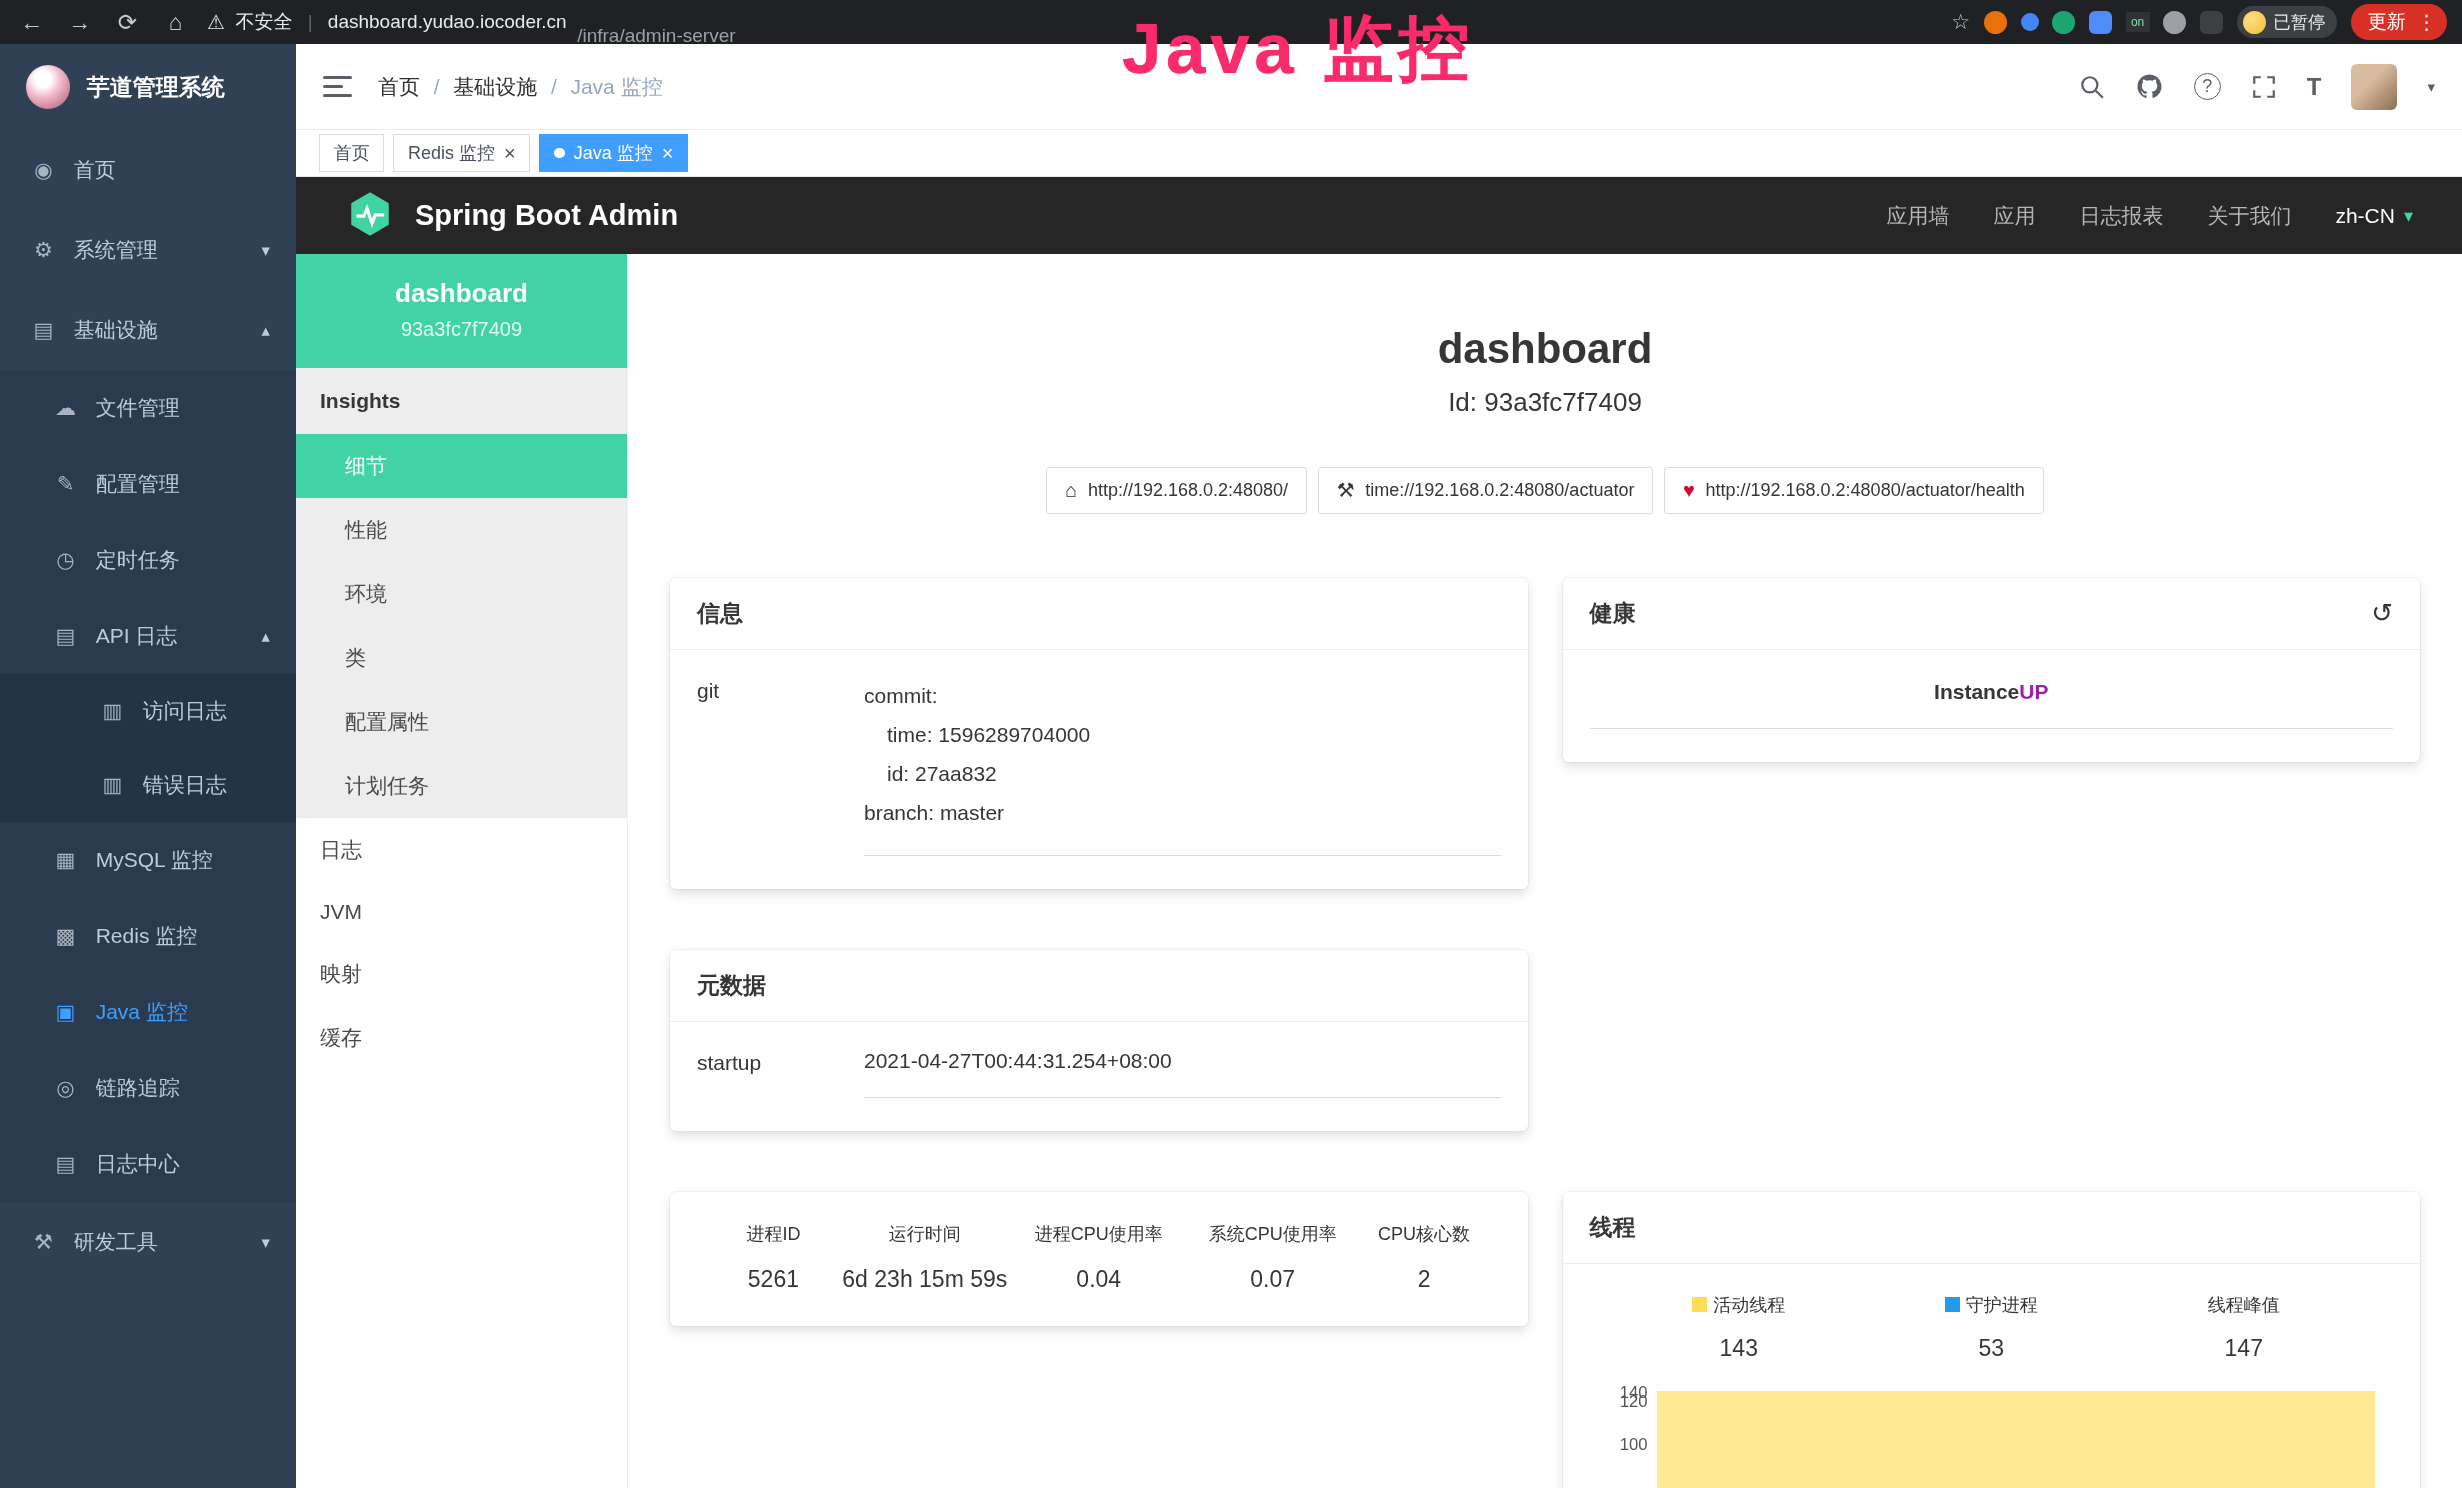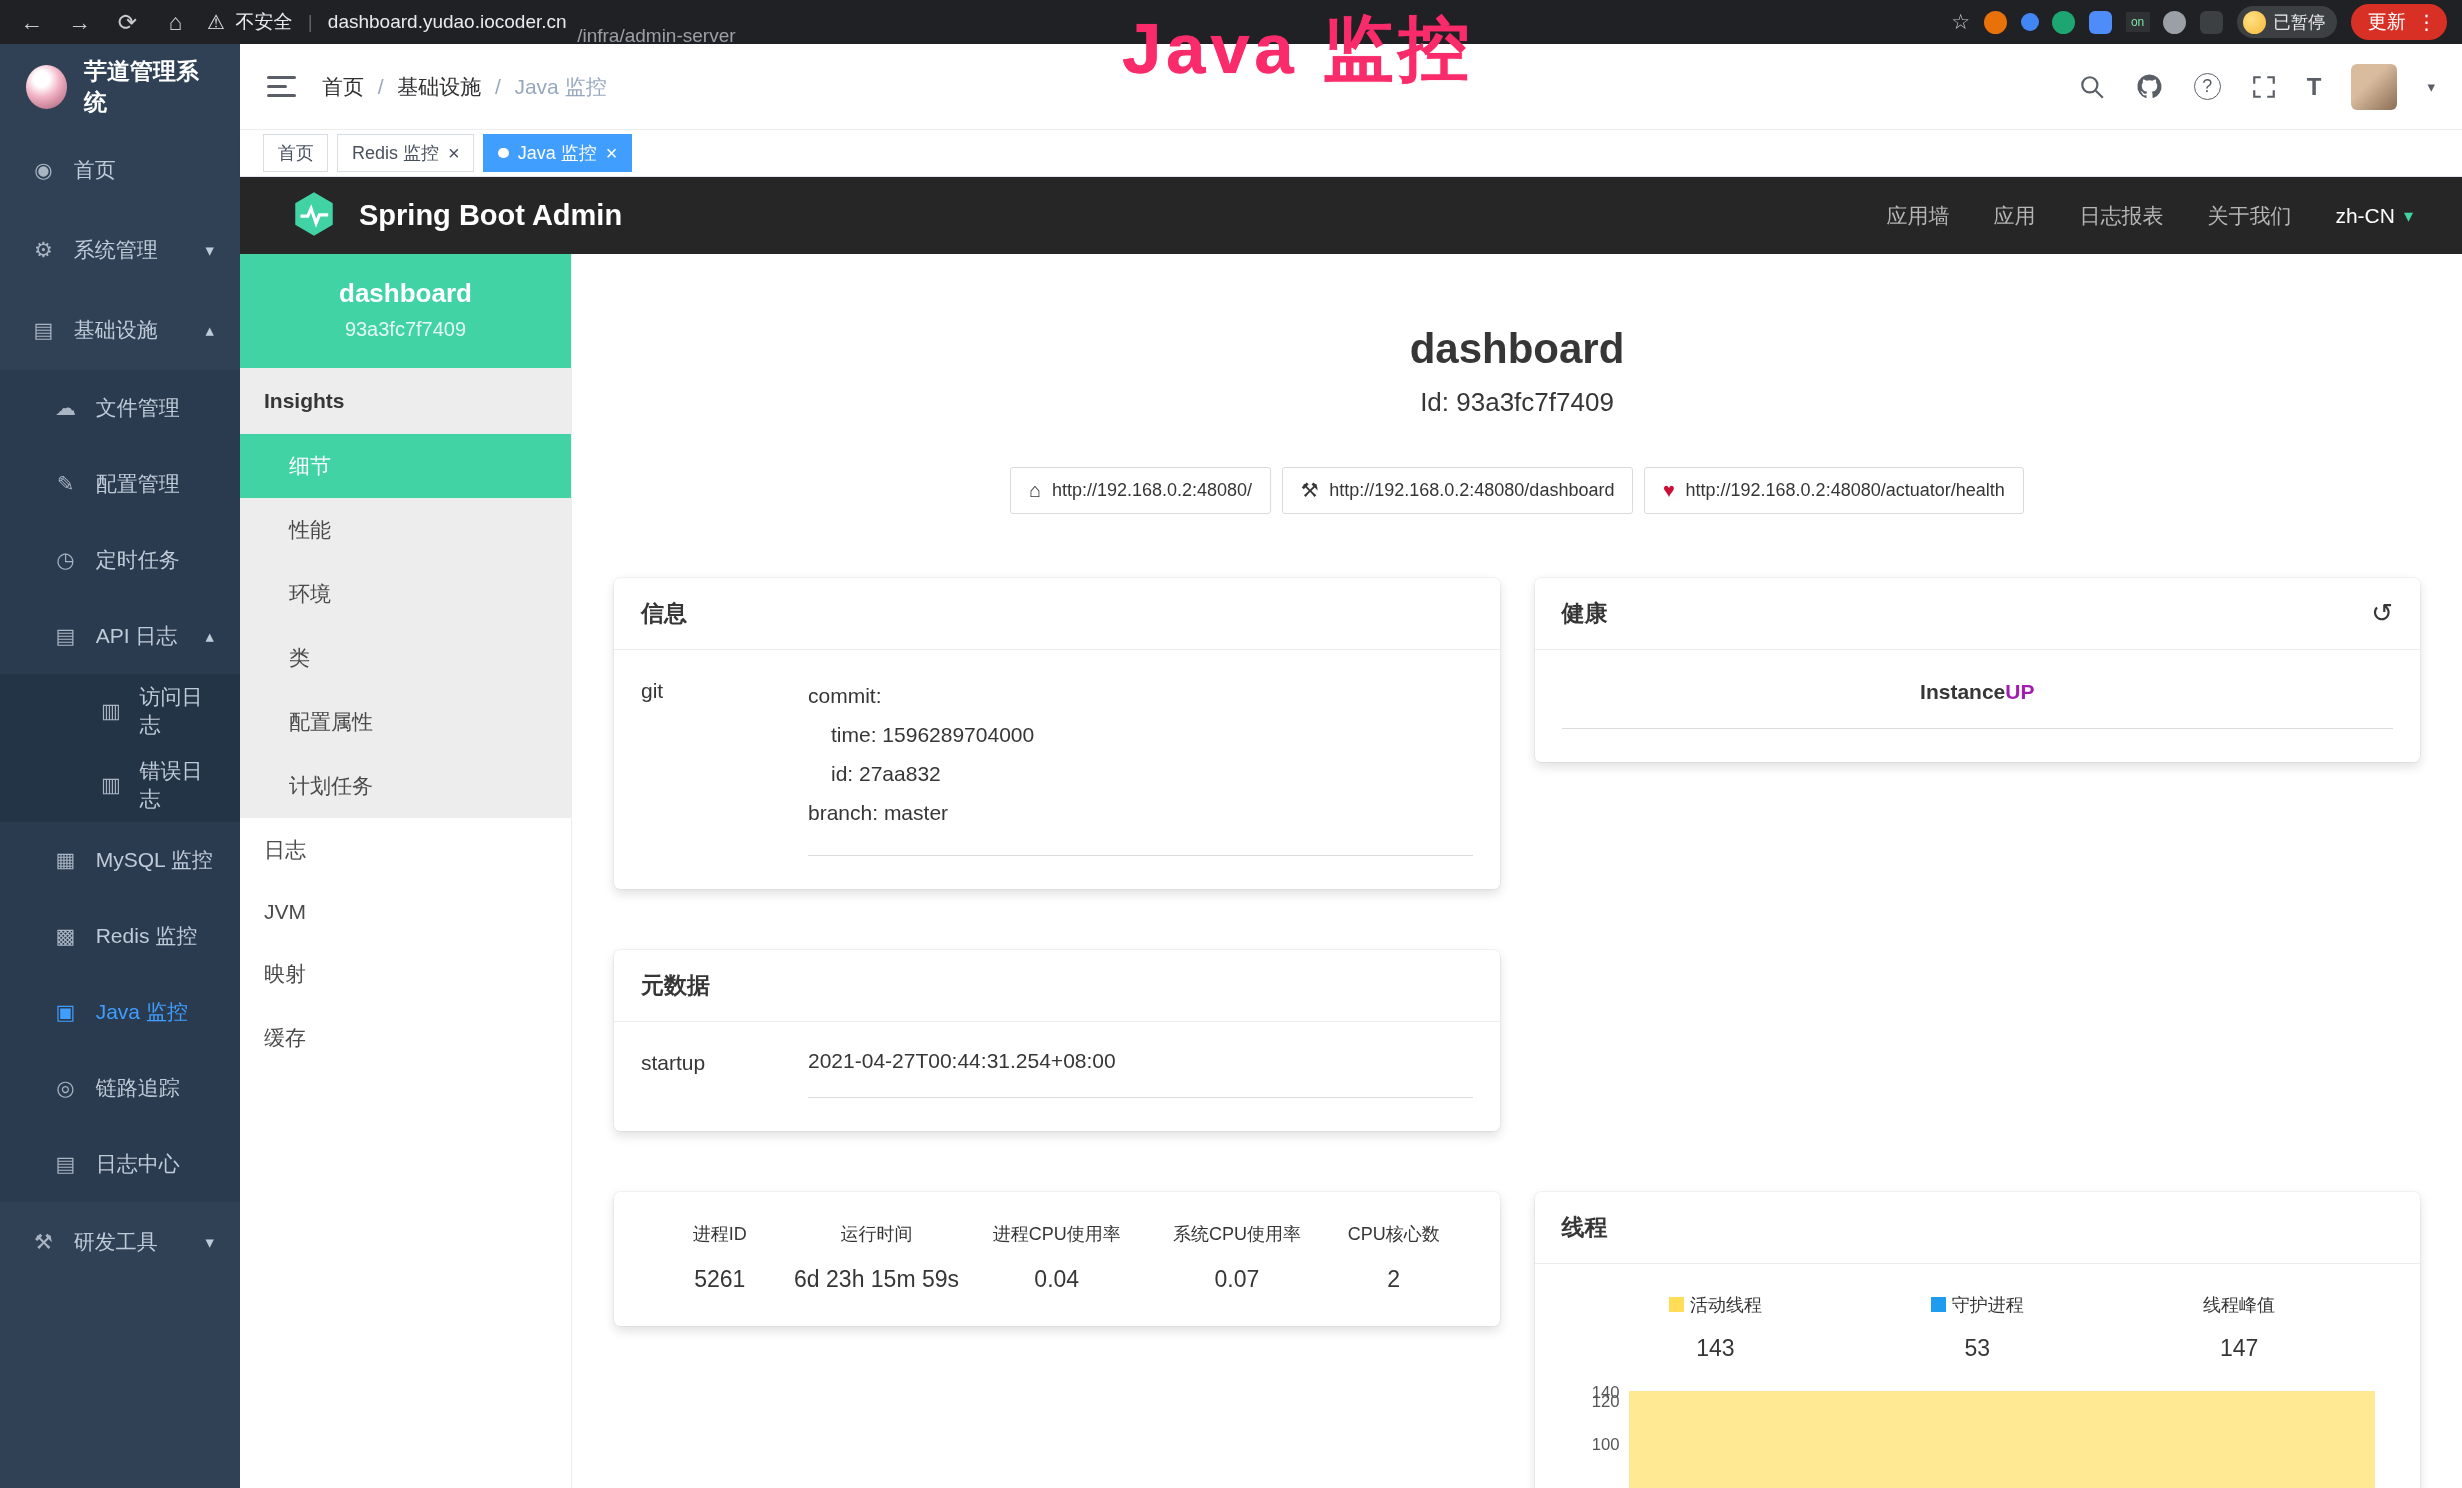--- a/index.html
+++ b/index.html
@@ -24,21 +24,21 @@
             font-size: 12px; display: flex; align-items: center; justify-content: center; }
   .profile-chip { background: #3c4043; border-radius: 20px; padding: 3.8px 12px 3.8px 6px;
                   display: flex; align-items: center; gap: 7.6px; font-size: 17.4px; color: #e8eaed; }
   .face { width: 23px; height: 23px; border-radius: 50%; background: radial-gradient(circle at 35% 35%, #ffe082, #f6b93b); }
   .update-btn { background: #d93025; color: #fff; border-radius: 20px; padding: 5.3px 10.6px 5.3px 16.7px;
                 font-size: 19px; display: flex; align-items: center; gap: 10.6px; }
   .update-dots { font-size: 20px; }
 
   
   .app-row { flex: 1; display: flex; min-height: 0; }
-  .sidebar { width: 240px; flex: 0 0 auto; background: #304156; color: #bfcbd9;
+  .sidebar { width: 296px; flex: 0 0 auto; background: #304156; color: #bfcbd9;
              display: flex; flex-direction: column; overflow: hidden; }
   .logo { height: 86px; display: flex; align-items: center; gap: 16.7px; padding: 0 26px; }
   .logo-avatar { width: 44px; height: 44px; border-radius: 50%;
                  background: radial-gradient(circle at 38% 32%, #ffffff 0 20%, #f3b6c8 45%, #a2566d 100%); }
   .logo-title { color: #fff; font-weight: 700; font-size: 23px; }
   .menu { flex: 1; font-size: 21px; }
   .mi { display: flex; align-items: center; gap: 16.7px; cursor: pointer; }
   .mi.d1 { height: 80px; padding: 0 26px 0 30px; }
   .mi.d2 { height: 76px; padding: 0 26px 0 52px; background: #2a3a4f; }
   .mi.d3 { height: 74px;  padding: 0 26px 0 99px; background: #243447; }
@@ -368,21 +368,21 @@
           <div class="inst-title">dashboard</div>
           <div class="inst-id-line">Id: 93a3fc7f7409</div>
 
           <div class="links-row">
             <span class="link-btn">
               <span class="link-icon">⌂</span>
               <span>http://192.168.0.2:48080/</span>
             </span>
             <span class="link-btn">
               <span class="link-icon">⚒</span>
-              <span>http://192.168.0.2:48080/dashboard</span>
+              <span>time://192.168.0.2:48080/actuator</span>
             </span>
             <span class="link-btn">
               <span class="link-icon heart">♥</span>
               <span>http://192.168.0.2:48080/actuator/health</span>
             </span>
           </div>
 
           <div class="cards">
 
             <div class="card c-info">

